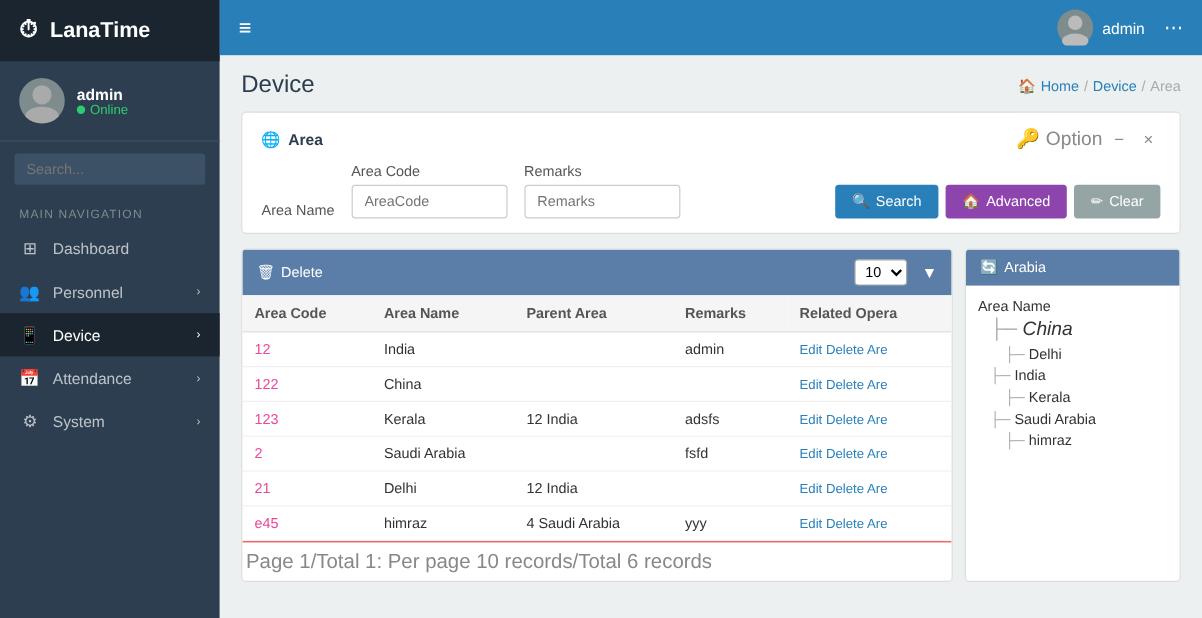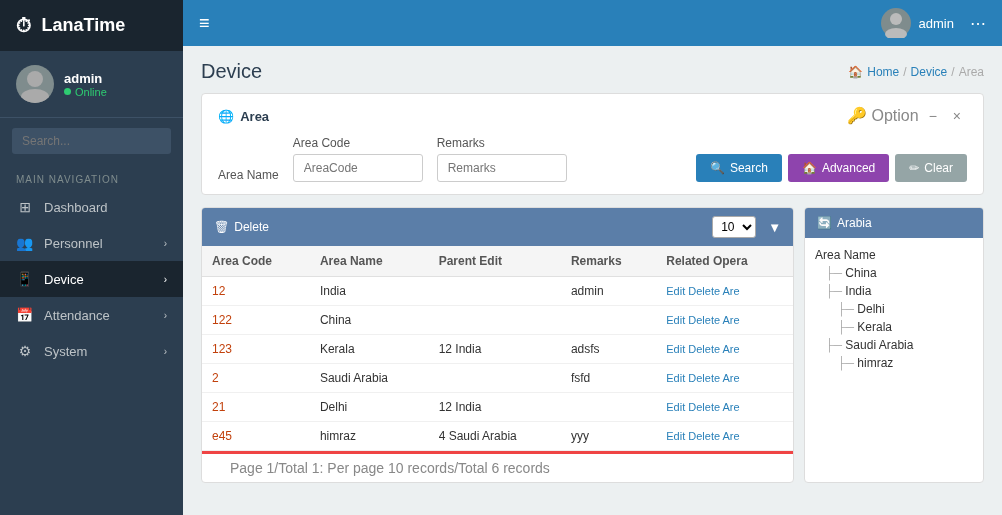--- a/index.html
+++ b/index.html
@@ -64,22 +64,22 @@
     .table-section { flex: 1; background: #fff; border: 1px solid #ddd; border-radius: 4px; overflow: hidden; display: flex; flex-direction: column; }
     .table-toolbar { background: #5b7ea8; color: #fff; padding: 8px 12px; display: flex; align-items: center; justify-content: space-between; }
     .btn-delete { background: none; border: none; color: #fff; font-size: 12px; cursor: pointer; display: flex; align-items: center; gap: 5px; }
     .page-size-selector { display: flex; align-items: center; gap: 12px; }
     .page-size-selector select { border: 1px solid #aaa; border-radius: 3px; padding: 2px 4px; font-size: 12px; background: #fff; }
     .table-scroll { overflow-y: auto; flex: 1; }
     table { width: 100%; border-collapse: collapse; font-size: 12px; }
     thead tr { background: #f5f5f5; }
     th { padding: 8px 10px; text-align: left; color: #555; font-weight: 600; border-bottom: 1px solid #e0e0e0; white-space: nowrap; }
     td { padding: 7px 10px; border-bottom: 1px solid #f0f0f0; color: #333; }
-    td a { color: #c2410c; text-decoration: none; }
-    .table-footer { padding: 6px 28px; font-size: 14px; color: #888; border-top: 3px solid #ef4444; }
+    td a { color: #ec4899; text-decoration: none; }
+    .table-footer { padding: 6px 3px; font-size: 17px; color: #888; border-top: 1px solid #ef4444; }
 
     
     .tree-section { width: 180px; background: #fff; border: 1px solid #ddd; border-radius: 4px; overflow: hidden; flex-shrink: 0; }
     .tree-toolbar { background: #5b7ea8; color: #fff; padding: 8px 12px; font-size: 12px; display: flex; align-items: center; gap: 5px; }
     .tree-body { padding: 8px 10px; font-size: 12px; }
 
     
     .table-scroll::-webkit-scrollbar { width: 5px; }
     .table-scroll::-webkit-scrollbar-track { background: #f1f1f1; }
     .table-scroll::-webkit-scrollbar-thumb { background: #c1c1c1; border-radius: 3px; }
@@ -230,21 +230,21 @@
             </select>
             <span>▼</span>
           </div>
         </div>
         <div class="table-scroll">
           <table>
             <thead>
               <tr>
                 <th>Area Code</th>
                 <th>Area Name</th>
-                <th>Parent Edit</th>
+                <th>Parent Area</th>
                 <th>Remarks</th>
                 <th>Related Opera</th>
               </tr>
             </thead>
             <tbody id="table-body">
             <tr>
     <td><a>12</a></td>
     <td>India</td>
     <td></td>
     <td>admin</td>
@@ -291,23 +291,23 @@
         <div class="table-footer">Page 1/Total 1: Per page 10 records/Total 6 records</div>
       </div>
 
       <div class="tree-section">
         <div class="tree-toolbar">
           <span>🔄</span>
           <span>Arabia</span>
         </div>
         <div class="tree-body" id="tree-body">
         <div style="padding-left: 0px; padding-top: 2px; padding-bottom: 2px; cursor: pointer; color: rgb(51, 51, 51); font-size: 12px;">Area Name</div>
-            <div style="padding-left: 10px; padding-top: 2px; padding-bottom: 2px; cursor: pointer; color: rgb(51, 51, 51); font-size: 12px;"><span style="color:#aaa;">├─</span> China</div>
+            <div style="padding-left: 10px; padding-top: 2px; padding-bottom: 2px; cursor: pointer; color: rgb(51, 51, 51); font-size: 16px; font-style: italic;"><span style="color:#aaa;">├─</span> China</div>
+            <div style="padding-left: 22px; padding-top: 2px; padding-bottom: 2px; cursor: pointer; color: rgb(51, 51, 51); font-size: 12px;"><span style="color:#aaa;">├─</span> Delhi</div>
             <div style="padding-left: 10px; padding-top: 2px; padding-bottom: 2px; cursor: pointer; color: rgb(51, 51, 51); font-size: 12px;"><span style="color:#aaa;">├─</span> India</div>
-            <div style="padding-left: 22px; padding-top: 2px; padding-bottom: 2px; cursor: pointer; color: rgb(51, 51, 51); font-size: 12px;"><span style="color:#aaa;">├─</span> Delhi</div>
             <div style="padding-left: 22px; padding-top: 2px; padding-bottom: 2px; cursor: pointer; color: rgb(51, 51, 51); font-size: 12px;"><span style="color:#aaa;">├─</span> Kerala</div>
             <div style="padding-left: 10px; padding-top: 2px; padding-bottom: 2px; cursor: pointer; color: rgb(51, 51, 51); font-size: 12px;"><span style="color:#aaa;">├─</span> Saudi Arabia</div>
             <div style="padding-left: 22px; padding-top: 2px; padding-bottom: 2px; cursor: pointer; color: rgb(51, 51, 51); font-size: 12px;"><span style="color:#aaa;">├─</span> himraz</div>
           </div>
       </div>
 
     </div>
   </div>
 </div>
 

